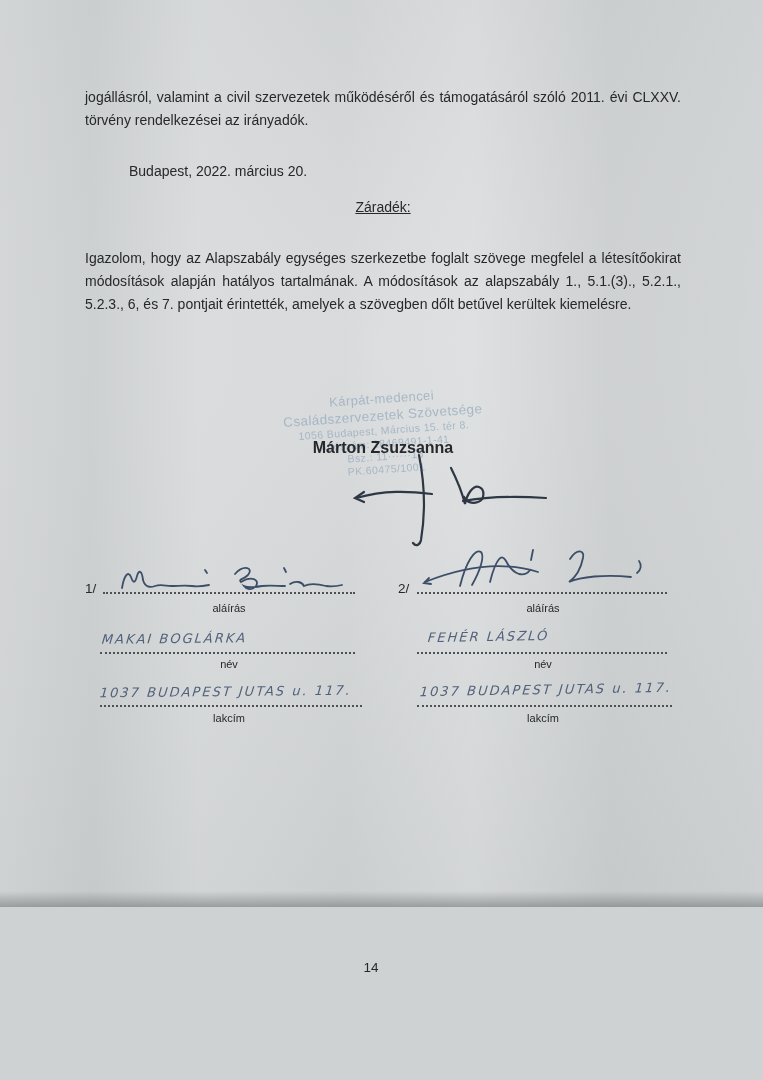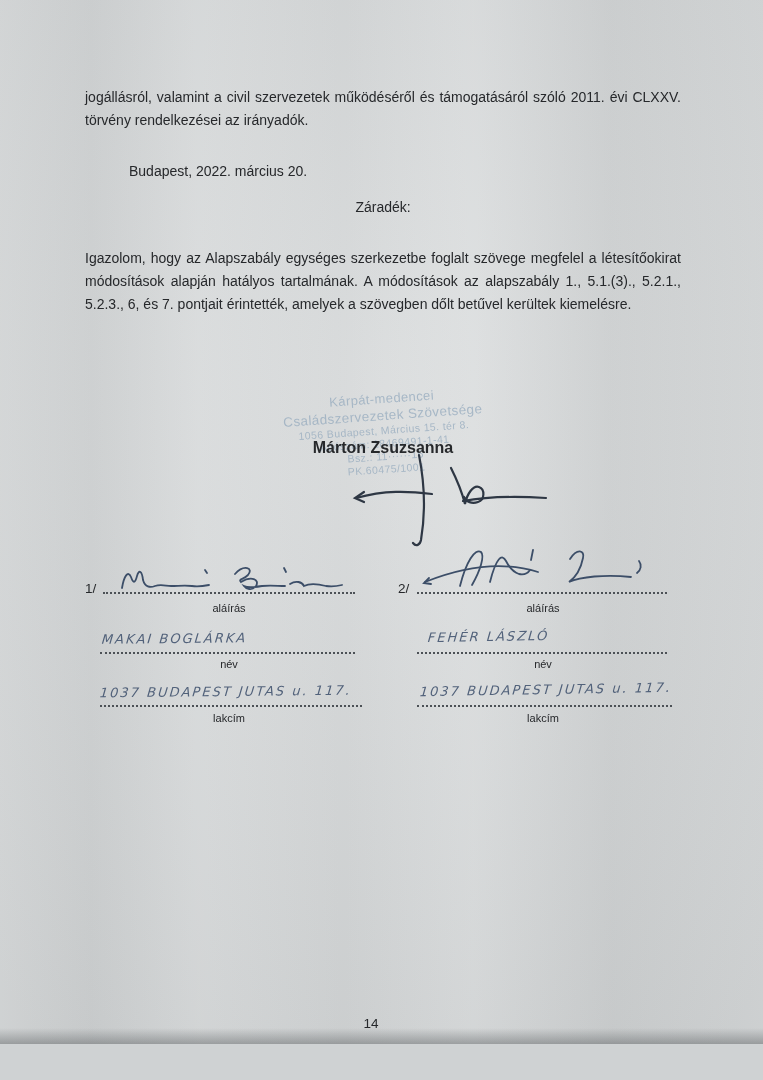--- a/index.html
+++ b/index.html
@@ -3,54 +3,54 @@
 <meta charset="utf-8">
 <style>
   html,body{margin:0;padding:0;}
   body{
     width:763px;height:1080px;
     font-family:"Liberation Sans",sans-serif;
     background:#cfd2d3;
     overflow:hidden;
   }
   .paper{
-    position:relative;width:763px;height:1044px;
+    position:relative;width:763px;height:907px;
     background:
       linear-gradient(90deg, rgba(255,255,255,.10) 0%, rgba(0,0,0,.025) 12%, rgba(255,255,255,.08) 26%, rgba(0,0,0,.02) 45%, rgba(255,255,255,.09) 62%, rgba(0,0,0,.03) 80%, rgba(255,255,255,.06) 100%),
       radial-gradient(ellipse at 50% 38%, rgba(255,255,255,.22), rgba(0,0,0,.05) 95%),
       #d5d8d9;
     color:#26282b;
   }
   .edge-bottom{
     position:absolute;left:0;bottom:0;width:763px;height:16px;
     background:linear-gradient(180deg, rgba(0,0,0,0) 0%, rgba(100,104,106,.28) 55%, rgba(88,92,94,.45) 100%);
   }
   .txt{position:absolute;font-size:14px;line-height:23px;color:#26282b;}
   .para{width:596px;text-align:justify;}
   .center{text-align:center;}
-  .u{}
+  .u{text-decoration:underline;}
   .stamp{
     position:absolute;left:258px;top:391px;width:252px;
     text-align:center;color:#9aaec0;opacity:.8;
     transform:rotate(-4deg);z-index:1;letter-spacing:.4px;
   }
   .stamp .s1{font-size:13px;line-height:16px;}
   .stamp .s2{font-size:13.5px;line-height:17px;}
   .stamp .s3{font-size:10.5px;line-height:13px;}
   .bold{font-weight:bold;}
   .hand{
     position:absolute;font-family:"DejaVu Sans",sans-serif;font-style:italic;
     color:#40526e;letter-spacing:2px;font-size:13px;opacity:.88;
     transform:skewX(-6deg) rotate(-.6deg);white-space:nowrap;z-index:3;
   }
   .dotline{position:absolute;height:14px;border-bottom:2px dotted #4c5156;}
   .siglab{position:absolute;font-size:11px;color:#26282b;text-align:center;width:252px;}
   .idx{position:absolute;font-size:13.5px;color:#26282b;}
   svg.sig{position:absolute;z-index:4;}
-  .pageno{position:absolute;left:85px;top:1016px;width:572px;text-align:center;font-size:13.5px;}
+  .pageno{position:absolute;left:85px;top:960px;width:572px;text-align:center;font-size:13.5px;}
 </style>
 </head>
 <body>
 
 <div class="paper">
 
   <div class="txt para" style="left:85px;top:86px;">jogállásról, valamint a civil szervezetek működéséről és támogatásáról szóló 2011. évi CLXXV. törvény rendelkezései az irányadók.</div>
 
   <div class="txt" style="left:85px;top:160px;margin-left:44px;">Budapest, 2022. március 20.</div>
 

